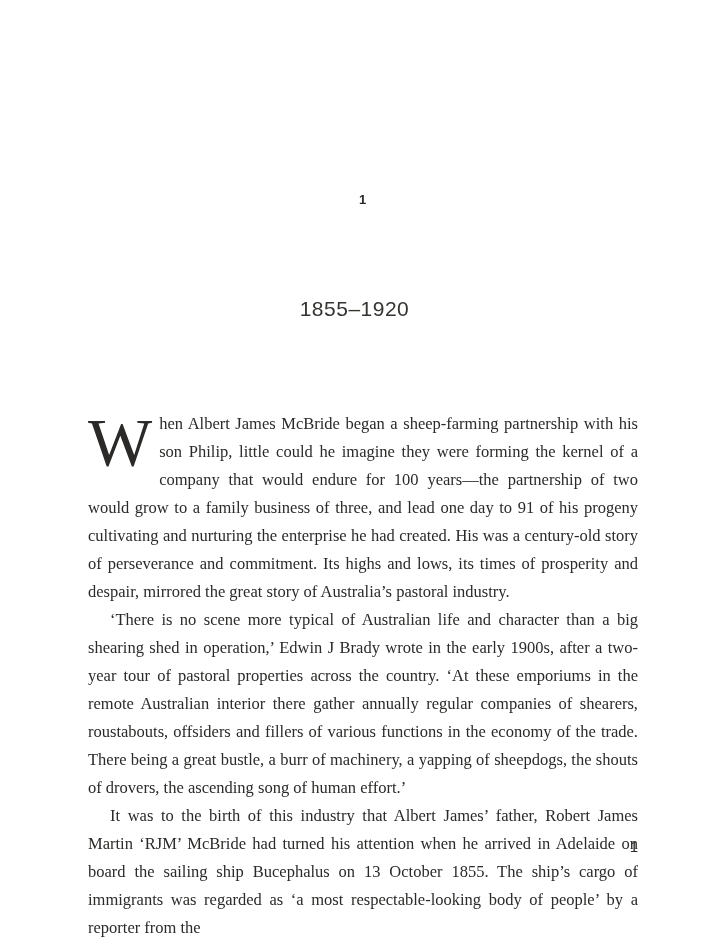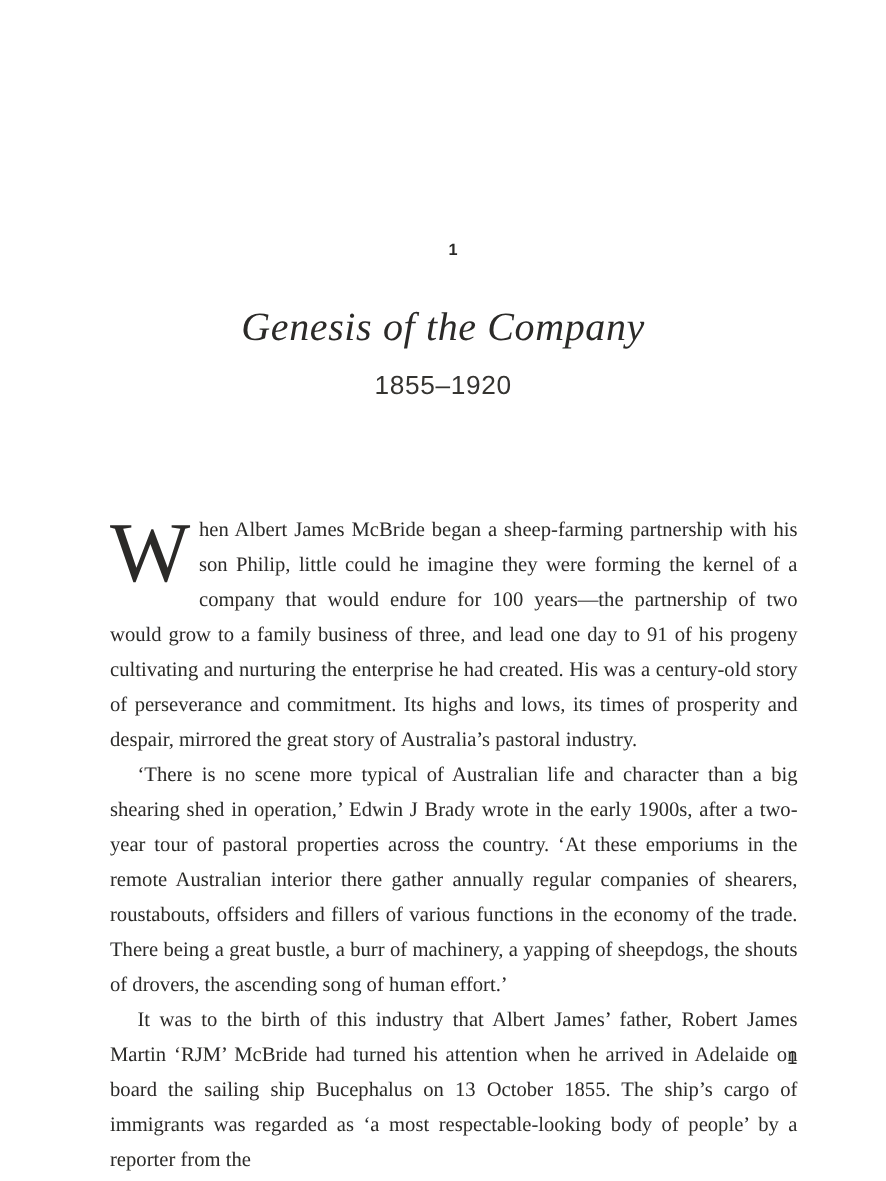--- a/index.html
+++ b/index.html
@@ -92,21 +92,20 @@
     color: #2b2a28;
   }
 </style>
 </head>
 <body>
 
 <div class="page">
 
   <div class="chapter-number">1</div>
 
-  <div class="chapter-title">Genesis of the Company</div>
 
   <div class="chapter-subtitle">1855–1920</div>
 
   <div class="body-text">
 
     <p>
       <span class="dropcap">W</span><span>hen Albert James McBride began a sheep-farming partnership with his son Philip, little could he imagine they were forming the kernel of a company that would endure for 100 years—the partnership of two would grow to a family business of three, and lead one day to 91 of his progeny cultivating and nurturing the enterprise he had created. His was a century-old story of perseverance and commitment. Its highs and lows, its times of prosperity and despair, mirrored the great story of Australia’s pastoral industry.</span>
     </p>
 
     <p class="indented">‘There is no scene more typical of Australian life and character than a big shearing shed in operation,’ Edwin J Brady wrote in the early 1900s, after a two-year tour of pastoral properties across the country. ‘At these emporiums in the remote Australian interior there gather annually regular companies of shearers, roustabouts, offsiders and fillers of various functions in the economy of the trade. There being a great bustle, a burr of machinery, a yapping of sheepdogs, the shouts of drovers, the ascending song of human effort.’</p>

